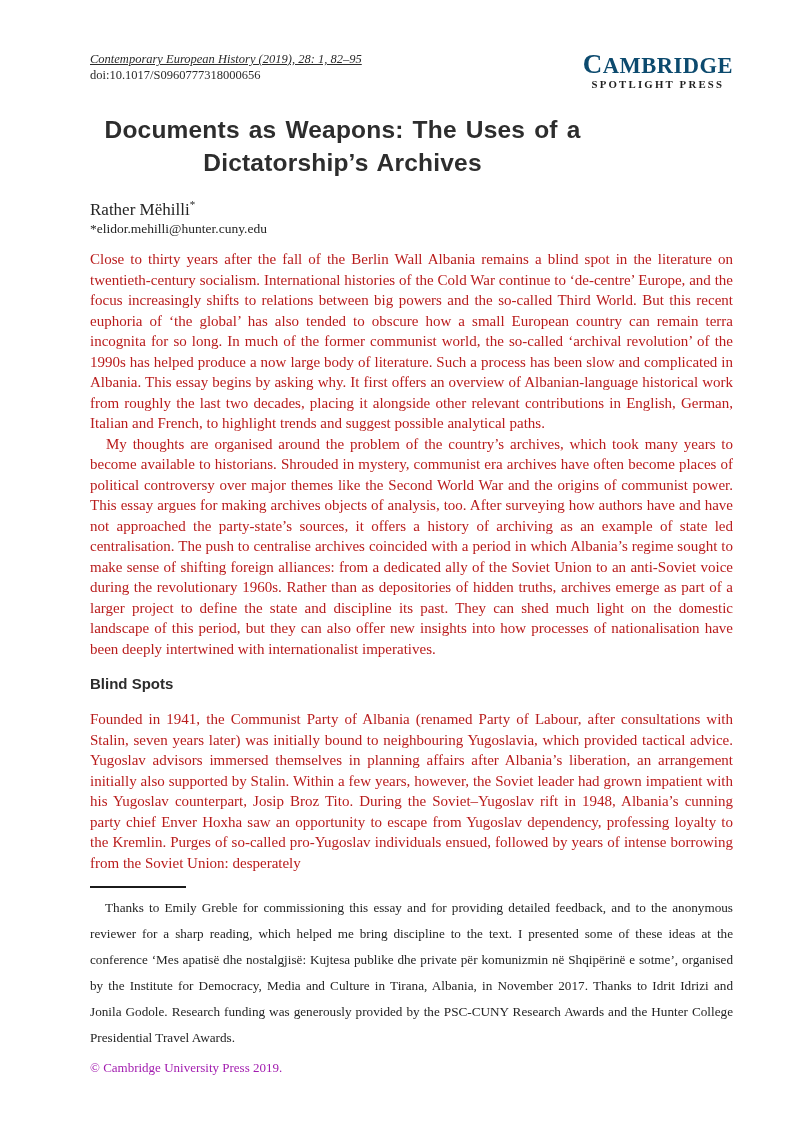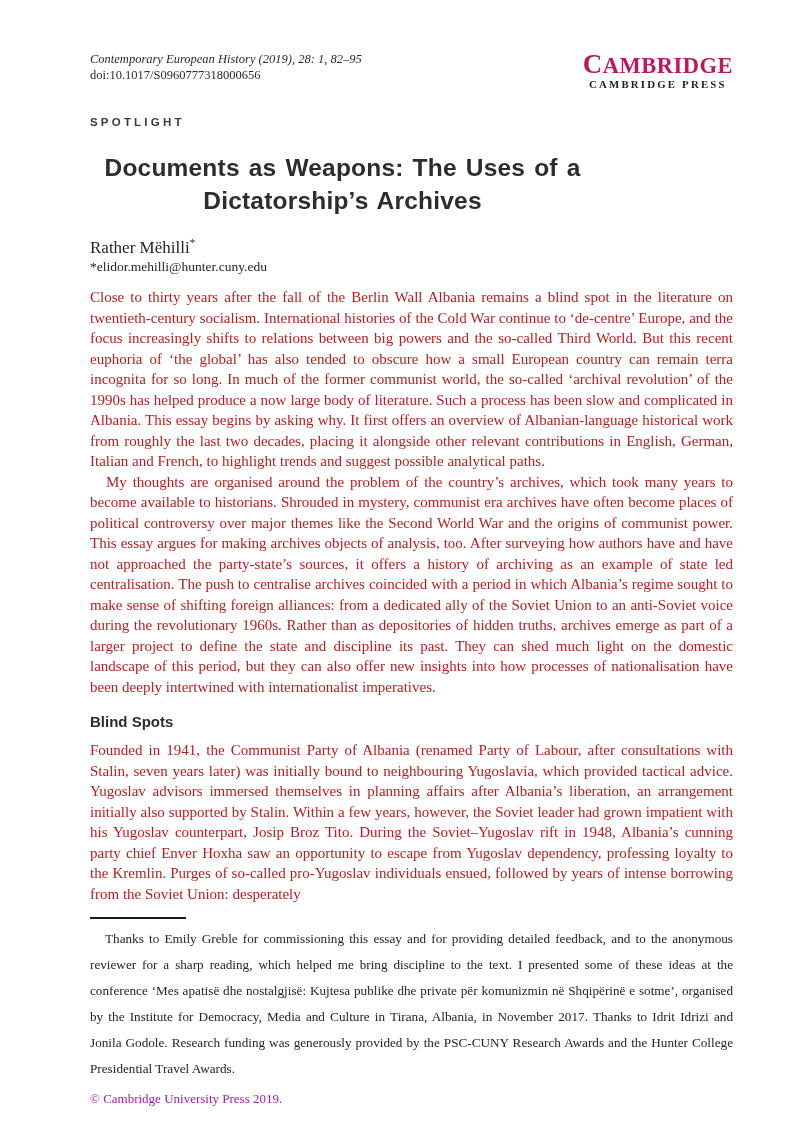--- a/index.html
+++ b/index.html
@@ -19,31 +19,31 @@
     background: #ffffff;
   }
 
   
   .header-row {
     display: flex;
     justify-content: space-between;
     align-items: flex-start;
   }
   .cite-block { font-size: 12.5px; line-height: 15.5px; color: #2a2a2a; }
-  .journal-line { font-style: italic; }
+  .journal-line { font-style: italic; text-decoration: underline; }
   .doi-line { font-style: normal; }
 
   .publisher-logo { text-align: center; margin-top: 1px; }
   .logo-name {
     font-family: "Liberation Serif", serif;
     font-weight: bold;
     font-size: 22.5px;
     line-height: 23px;
     letter-spacing: 0.5px;
-    color: #be185d;
+    color: #0c4a6e;
   }
   .logo-name::first-letter { font-size: 27px; }
   .logo-sub {
     font-family: "Liberation Serif", serif;
     font-weight: bold;
     font-size: 10.8px;
     letter-spacing: 2.2px;
     color: #1e1e1e;
     margin-top: 1px;
   }
@@ -93,21 +93,21 @@
   .body-para {
     font-size: 15px;
     line-height: 20.5px;
     text-align: justify;
     color: #b91c1c;
   }
   .indent-first { text-indent: 16px; }
 
   .section-heading {
     margin-top: 16px;
-    margin-bottom: 10px;
+    margin-bottom: 17px;
     font-family: "Liberation Sans", sans-serif;
     font-weight: bold;
     font-size: 15px;
     color: #2d2d2d;
   }
 
   
   .footnote-rule {
     margin-top: 13px;
     width: 96px;
@@ -133,25 +133,24 @@
 
 <div class="page">
 
   <div class="header-row">
     <div class="cite-block">
       <div class="journal-line">Contemporary European History (2019), 28: 1, 82–95</div>
       <div class="doi-line">doi:10.1017/S0960777318000656</div>
     </div>
     <div class="publisher-logo">
       <div class="logo-name">CAMBRIDGE</div>
-      <div class="logo-sub">CAMBRIDGE PRESS</div>
+      <div class="logo-sub">SPOTLIGHT PRESS</div>
     </div>
   </div>
 
-  <div class="kicker">SPOTLIGHT</div>
 
   <h1 class="article-title">Documents as Weapons: The Uses of a Dictatorship’s Archives</h1>
 
   <div class="author-line">
     <span>Rather Mëhilli</span><sup>*</sup>
   </div>
 
   <div class="email-line">*elidor.mehilli@hunter.cuny.edu</div>
 
   <div class="abstract-block">

